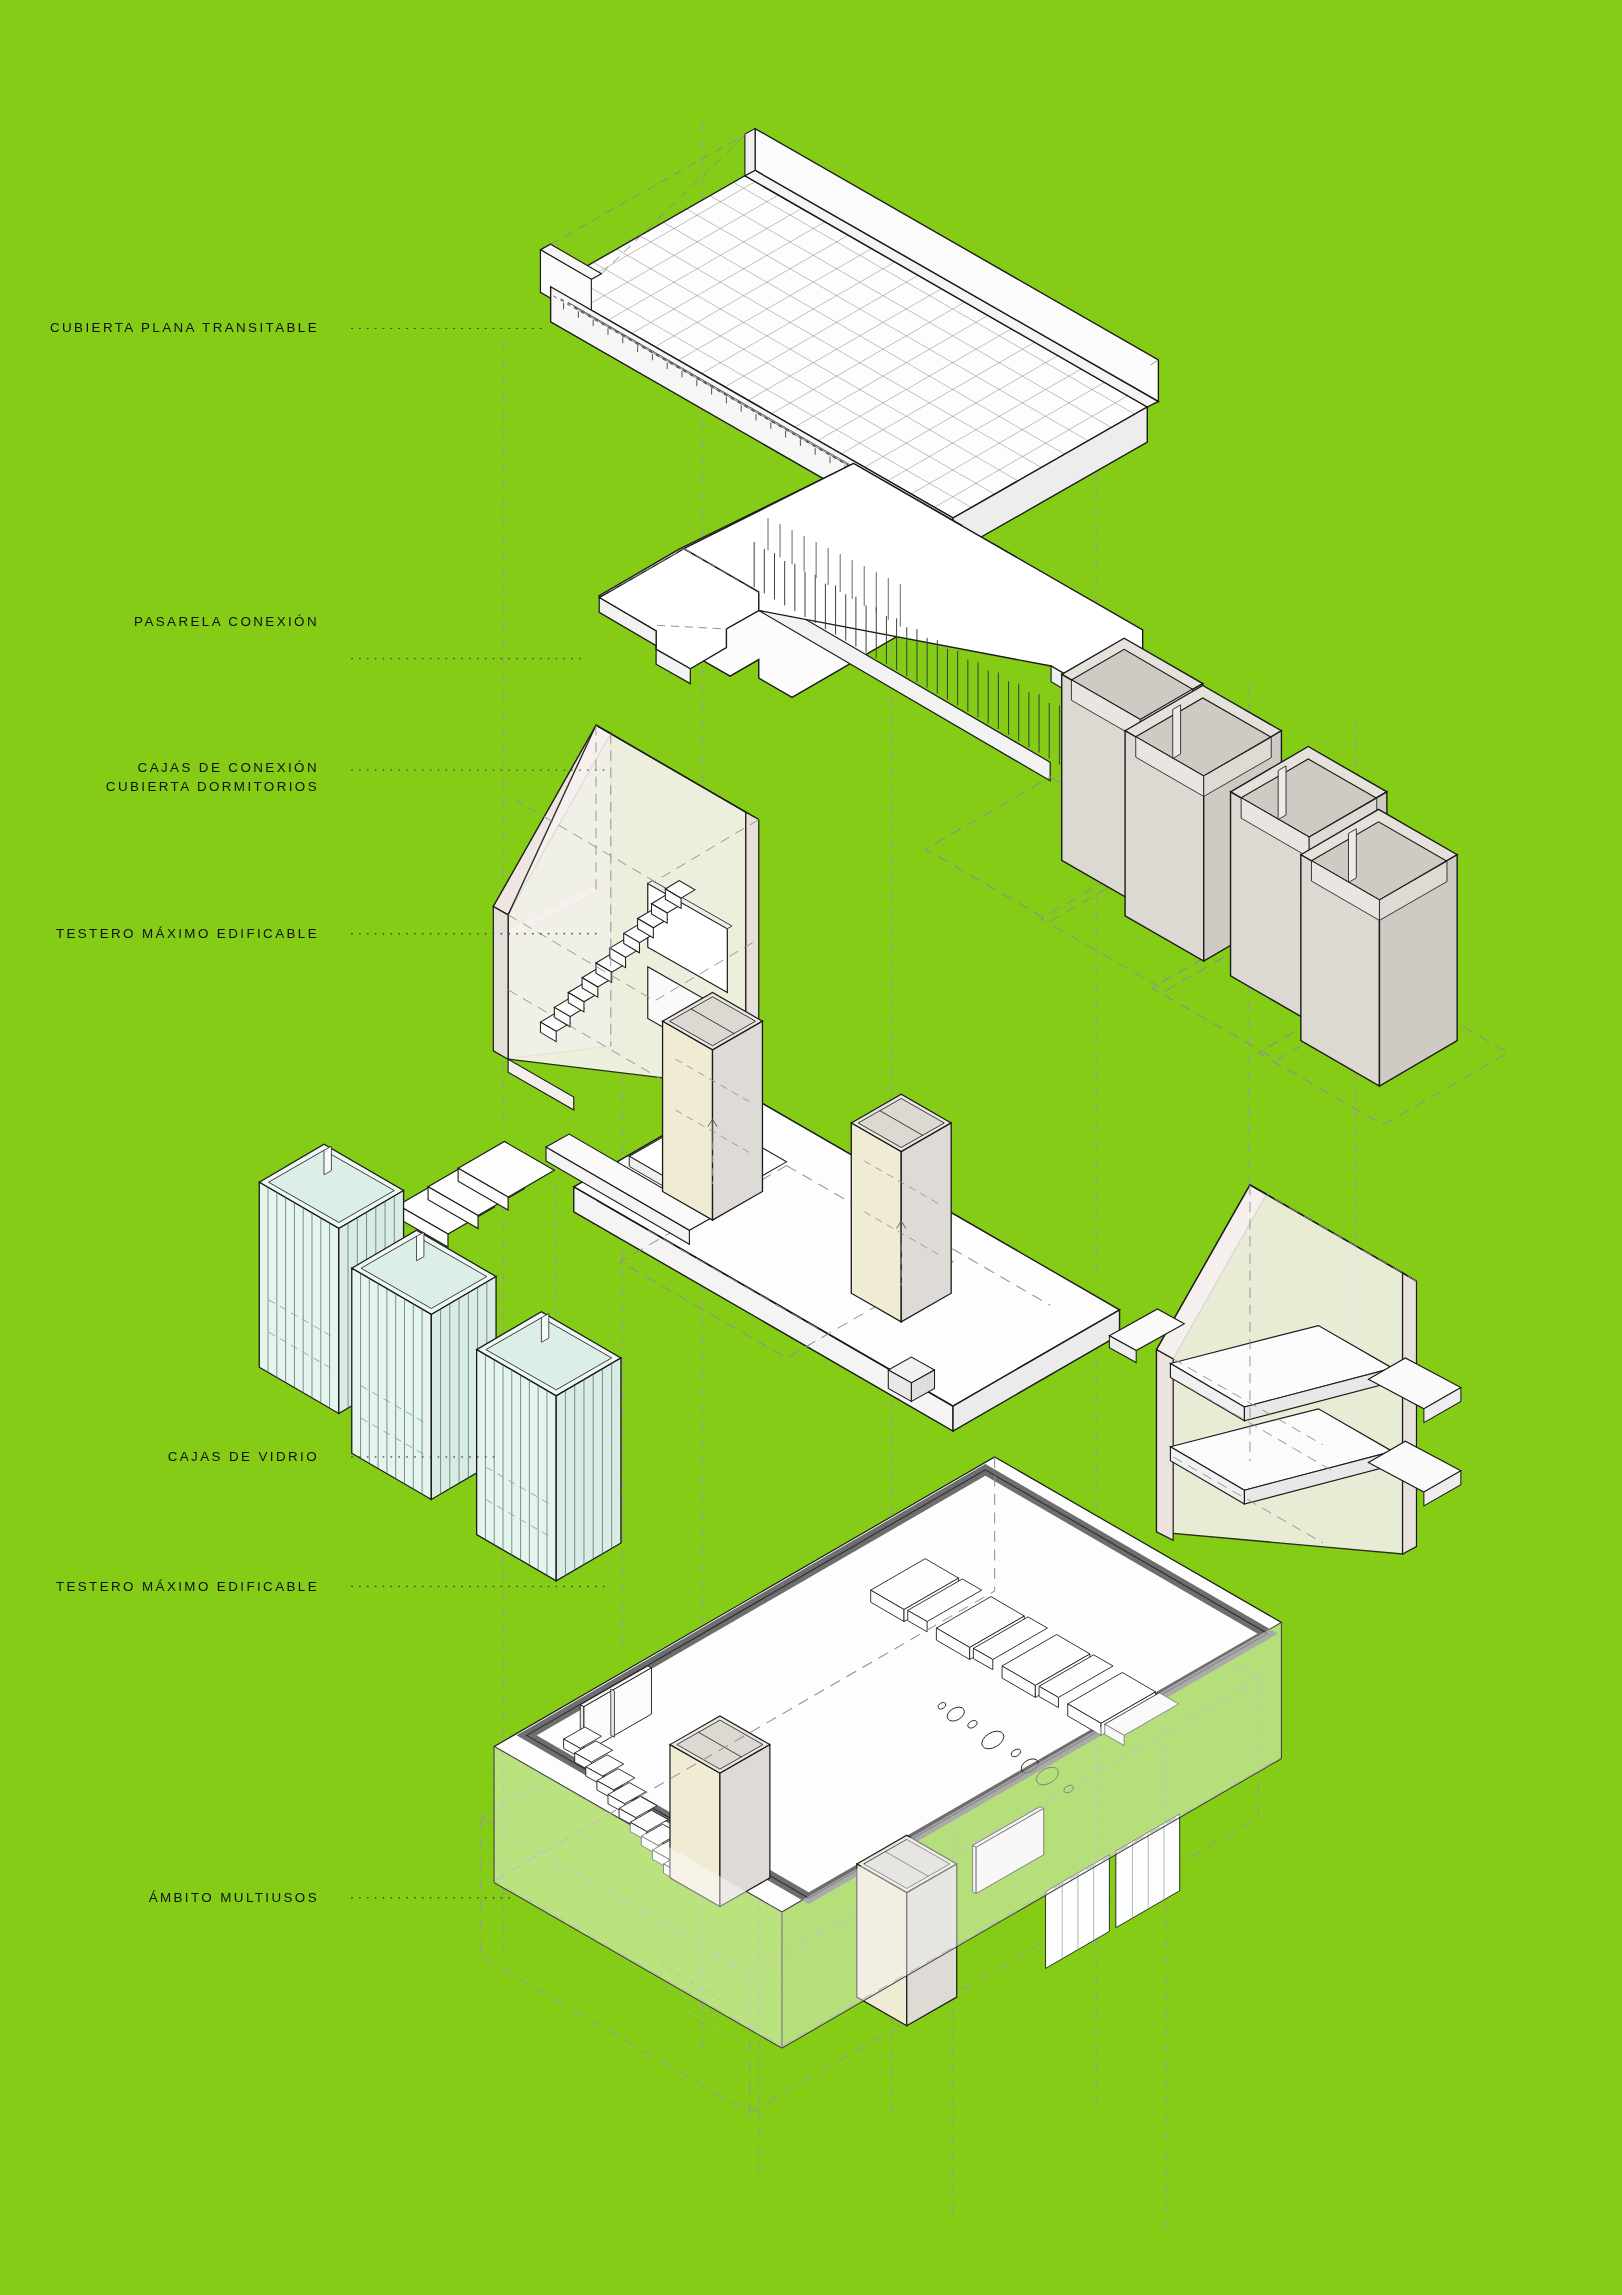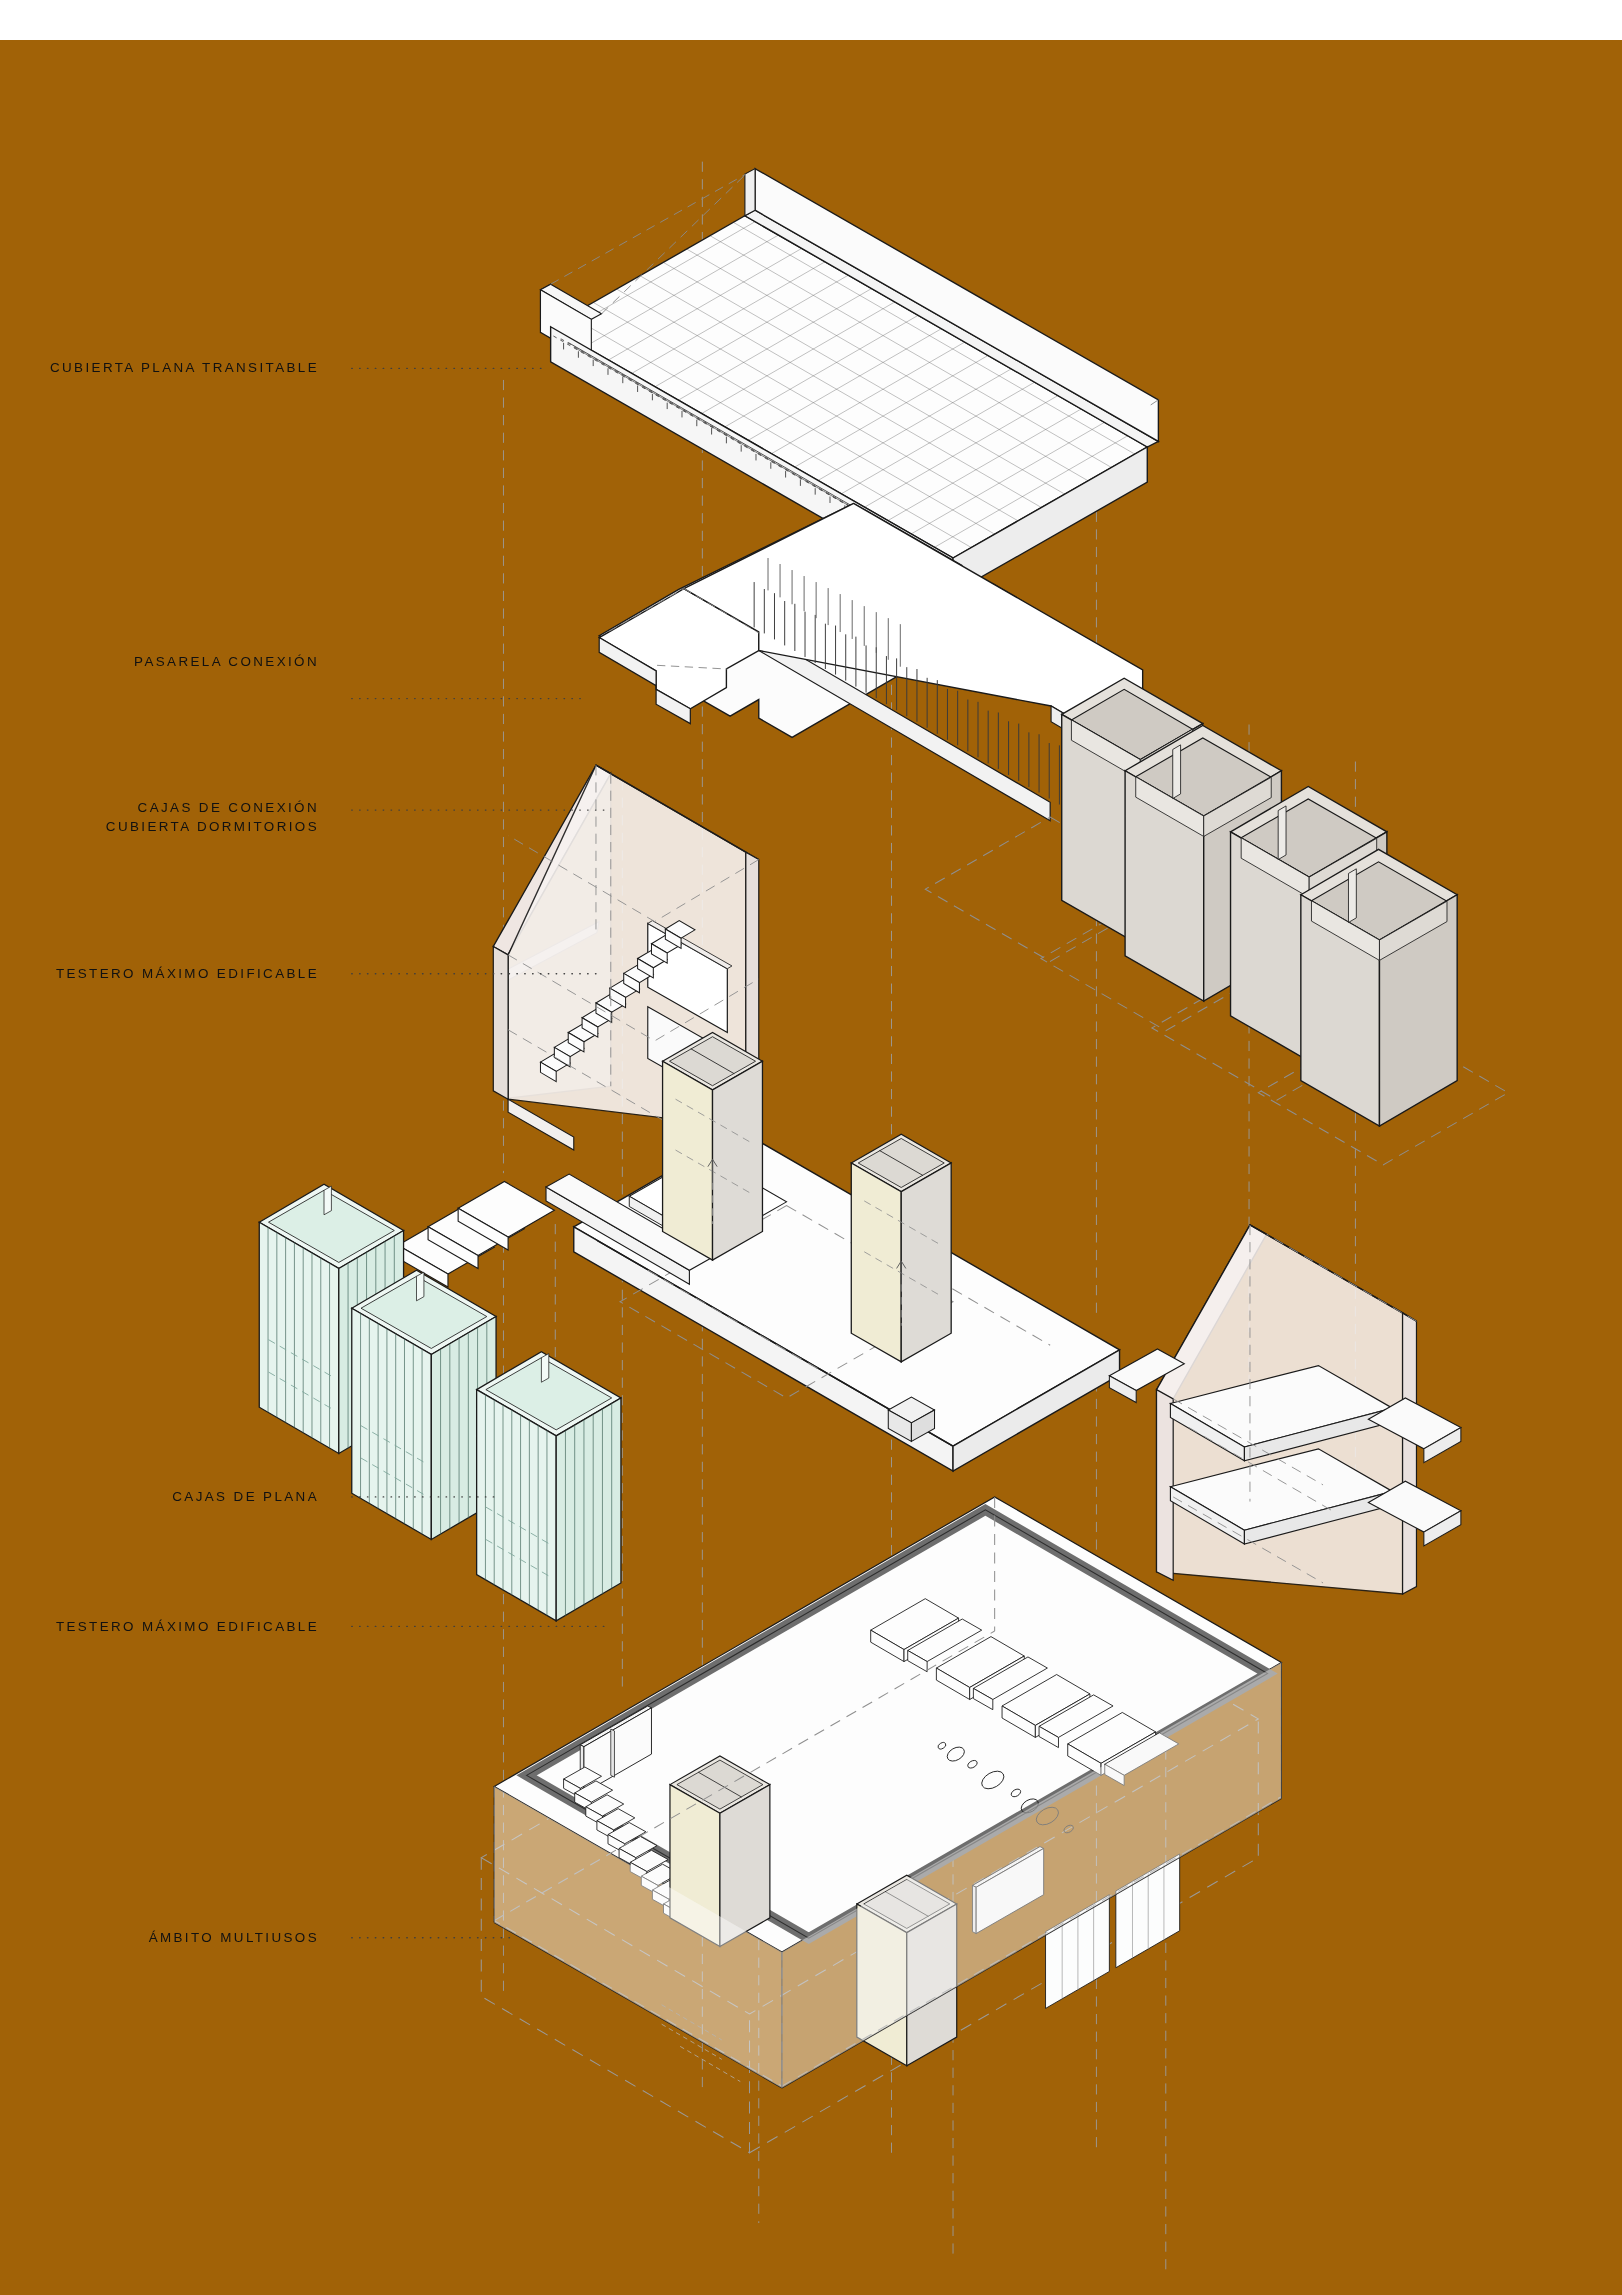--- a/index.html
+++ b/index.html
@@ -10,22 +10,21 @@
   body {
     width: 1623px;
     height: 2295px;
     position: relative;
     font-family: "Liberation Sans", sans-serif;
     overflow: hidden;
   }
   #sheet {
     position: absolute;
     inset: 0;
-    background: #a16207;
-    margin-top: 40px;
+    background: #84cc16;
   }
   svg#drawing {
     position: absolute;
     top: 0; left: 0;
     width: 1623px;
     height: 2295px;
     display: block;
   }
   .lbl {
     position: absolute;
@@ -674,21 +673,21 @@
   <div class="lbl" style="right:1304px; top:777px;">
     <span>CAJAS DE CONEXIÓN</span>
     <span>CUBIERTA DORMITORIOS</span>
   </div>
 
   <div class="lbl" style="right:1304px; top:934px;">
     <span>TESTERO MÁXIMO EDIFICABLE</span>
   </div>
 
   <div class="lbl" style="right:1304px; top:1457px;">
-    <span>CAJAS DE PLANA</span>
+    <span>CAJAS DE VIDRIO</span>
   </div>
 
   <div class="lbl" style="right:1304px; top:1587px;">
     <span>TESTERO MÁXIMO EDIFICABLE</span>
   </div>
 
   <div class="lbl" style="right:1304px; top:1898px;">
     <span>ÁMBITO MULTIUSOS</span>
   </div>
 

